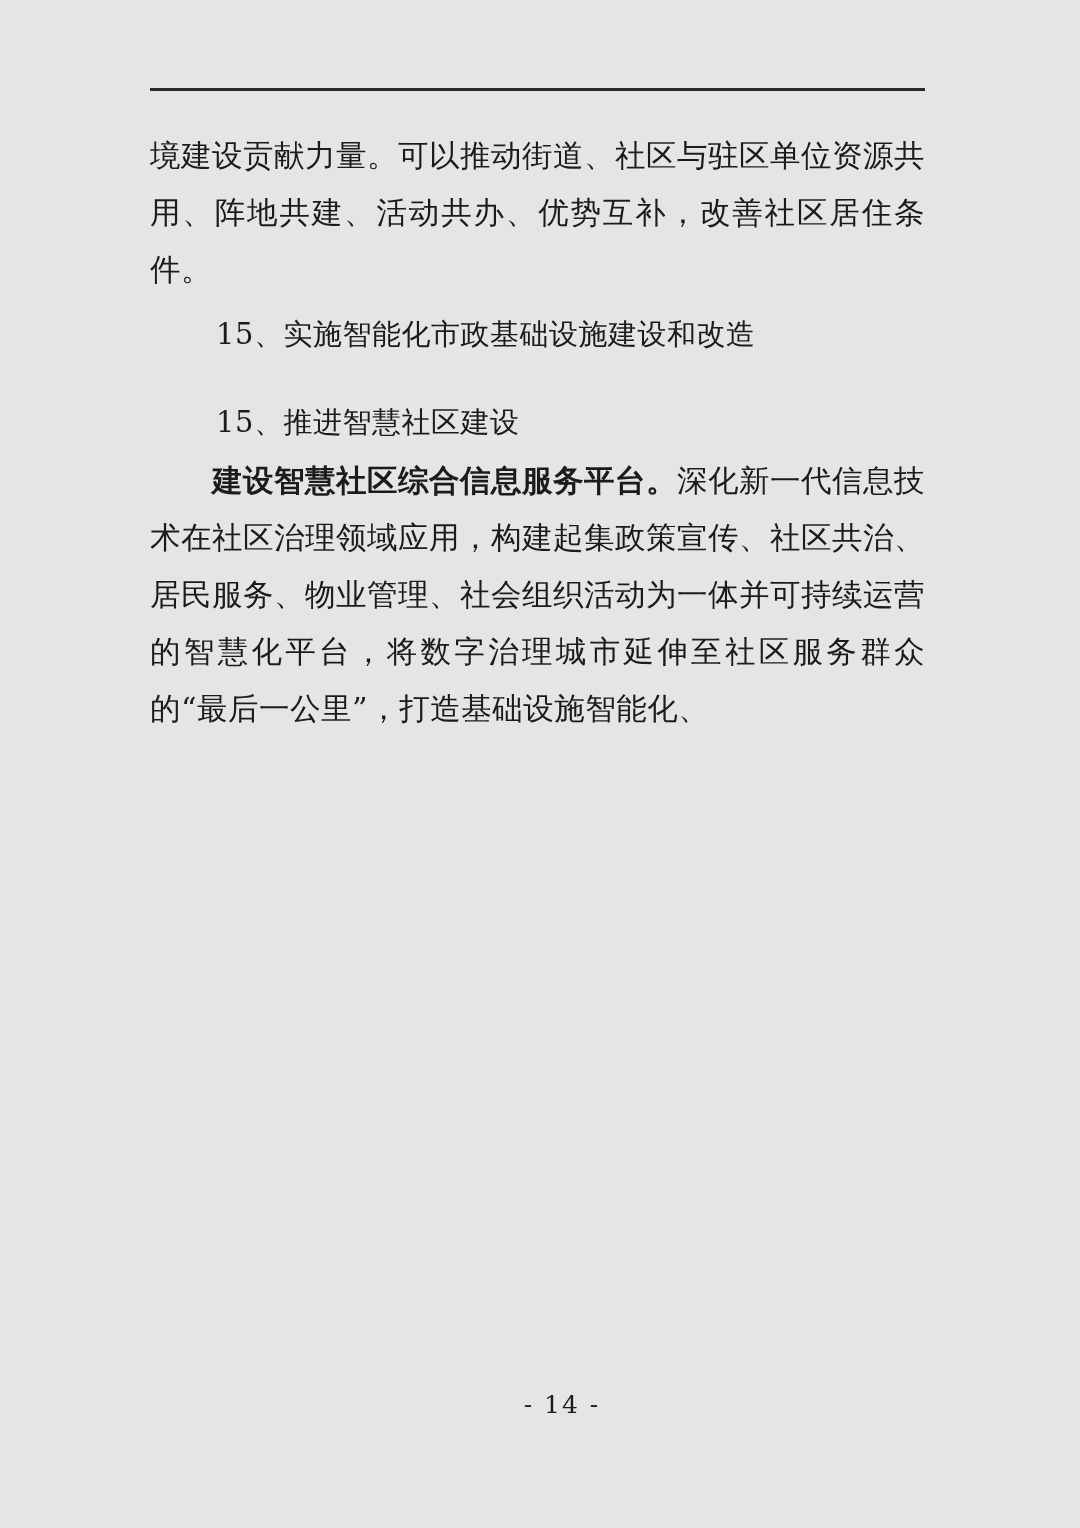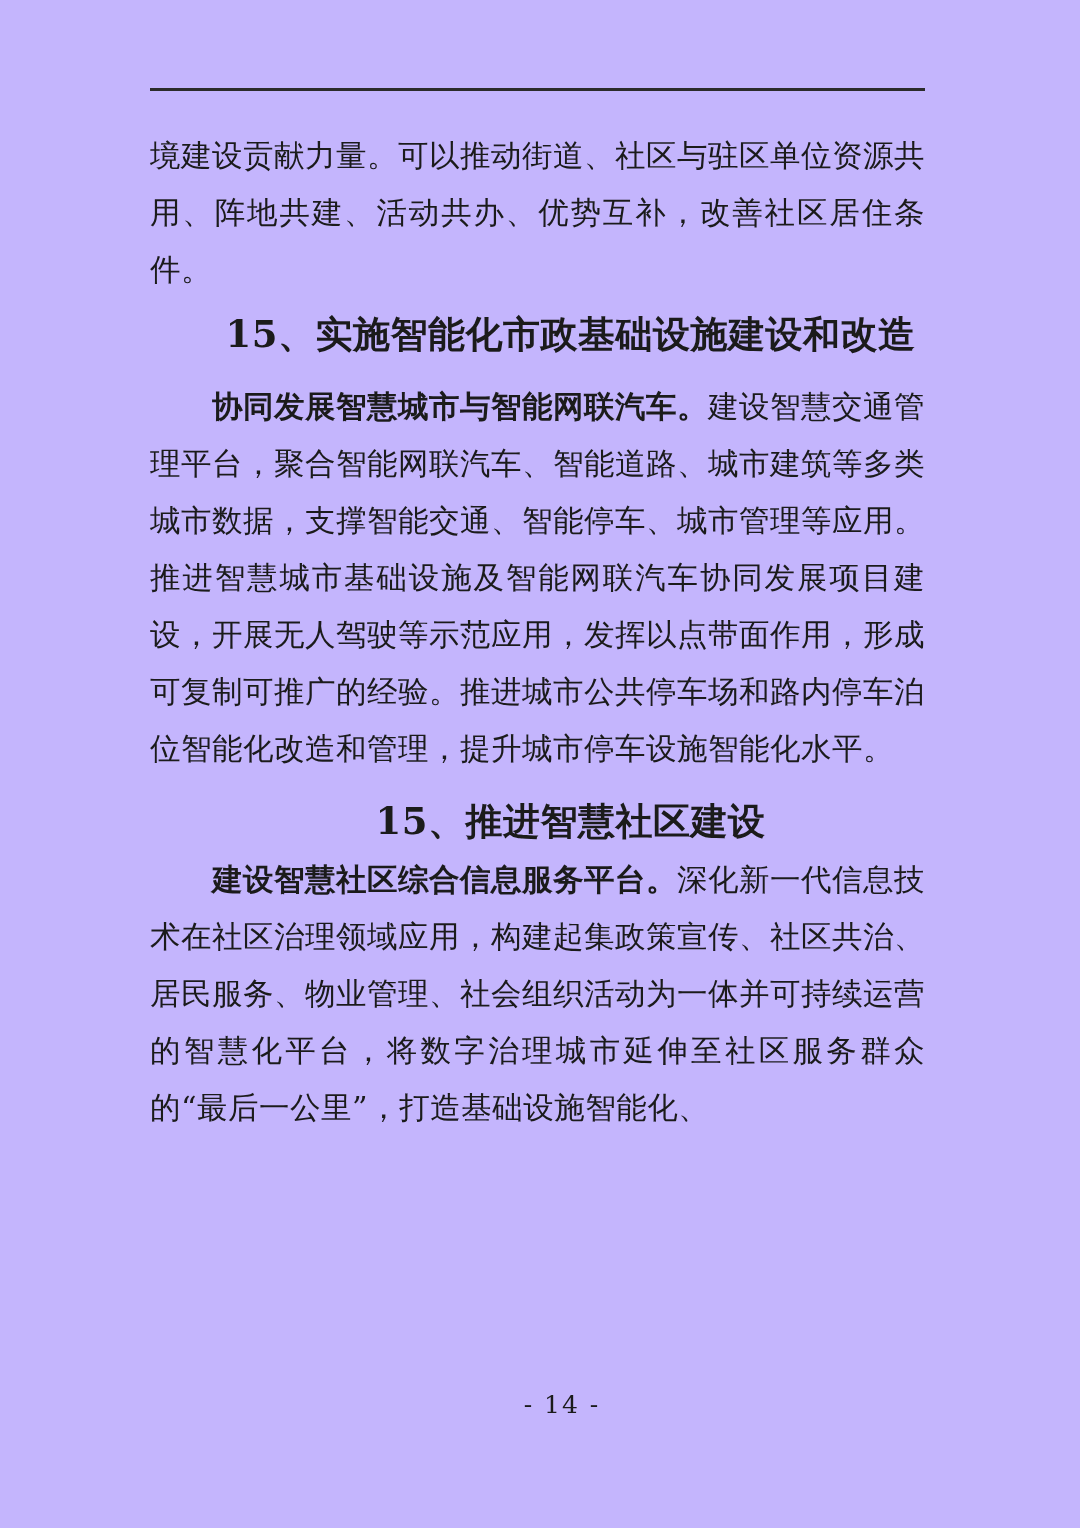--- a/index.html
+++ b/index.html
@@ -4,21 +4,21 @@
 <style>
   html, body {
     margin: 0;
     padding: 0;
     background: #ffffff;
   }
   .page {
     position: relative;
     width: 1080px;
     height: 1528px;
-    background: #c4b5fd;
+    background: #e5e5e5;
     margin: 0 auto;
     overflow: hidden;
     font-family: "DejaVu Serif", "Liberation Serif", serif;
     color: #1b1b1b;
   }
   .content {
     position: absolute;
     left: 150px;
     top: 88px;
     width: 775px;
@@ -43,27 +43,26 @@
   }
   .heading-sub {
     font-size: 30.5px;
     line-height: 57px;
     font-weight: bold;
     margin: 0;
     text-indent: 62px;
     letter-spacing: 0.5px;
   }
   .heading-num {
-    font-size: 37px;
+    font-size: 29px;
     line-height: 60px;
-    font-weight: bold;
+    font-weight: normal;
     margin: 0;
     text-indent: 66px;
     letter-spacing: 0.5px;
-    text-align: center;
   }
   .lead {
     font-weight: bold;
   }
   .gap-sm { height: 6px; }
   .gap-md { height: 14px; }
   .page-number {
     position: absolute;
     left: 0;
     right: 0;
@@ -87,21 +86,20 @@
     <p class="para">境建设贡献力量。可以推动街道、社区与驻区单位资源共用、阵地共建、活动共办、优势互补，改善社区居住条件。</p>
 
     <div class="gap-sm"></div>
 
 
     <p class="heading-num">15、实施智能化市政基础设施建设和改造</p>
 
 
     <div class="gap-md"></div>
 
-    <p class="para indent2"><span class="lead">协同发展智慧城市与智能网联汽车。</span><span>建设智慧交通管理平台，聚合智能网联汽车、智能道路、城市建筑等多类城市数据，支撑智能交通、智能停车、城市管理等应用。推进智慧城市基础设施及智能网联汽车协同发展项目建设，开展无人驾驶等示范应用，发挥以点带面作用，形成可复制可推广的经验。推进城市公共停车场和路内停车泊位智能化改造和管理，提升城市停车设施智能化水平。</span></p>
 
     <div class="gap-md"></div>
 
     <p class="heading-num">15、推进智慧社区建设</p>
 
     <p class="para indent2"><span class="lead">建设智慧社区综合信息服务平台。</span><span>深化新一代信息技术在社区治理领域应用，构建起集政策宣传、社区共治、居民服务、物业管理、社会组织活动为一体并可持续运营的智慧化平台，将数字治理城市延伸至社区服务群众的“最后一公里”，打造基础设施智能化、</span></p>
 
   </div>
 
   <div class="page-number">- 14 -</div>

